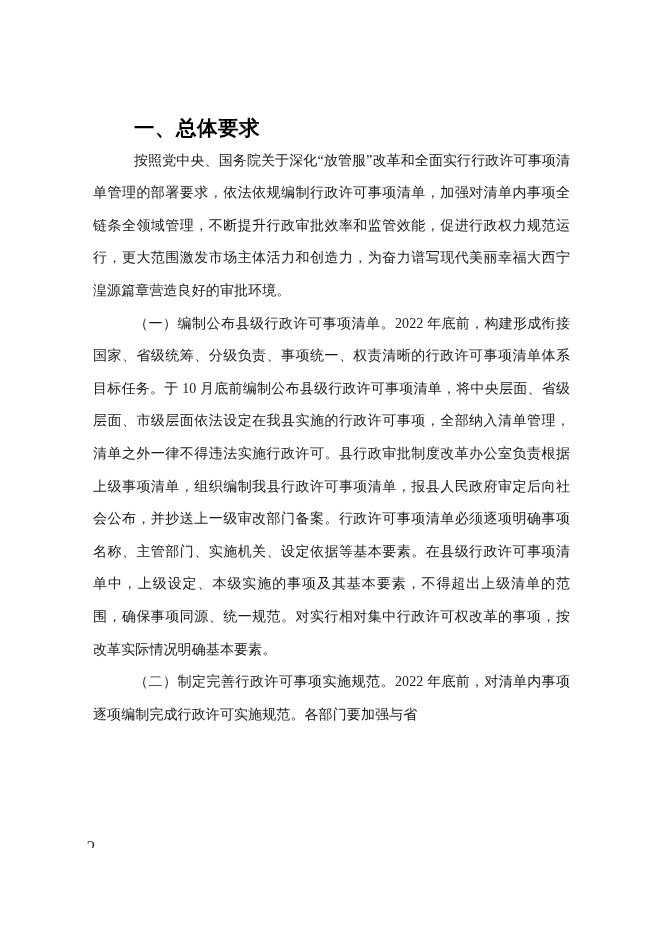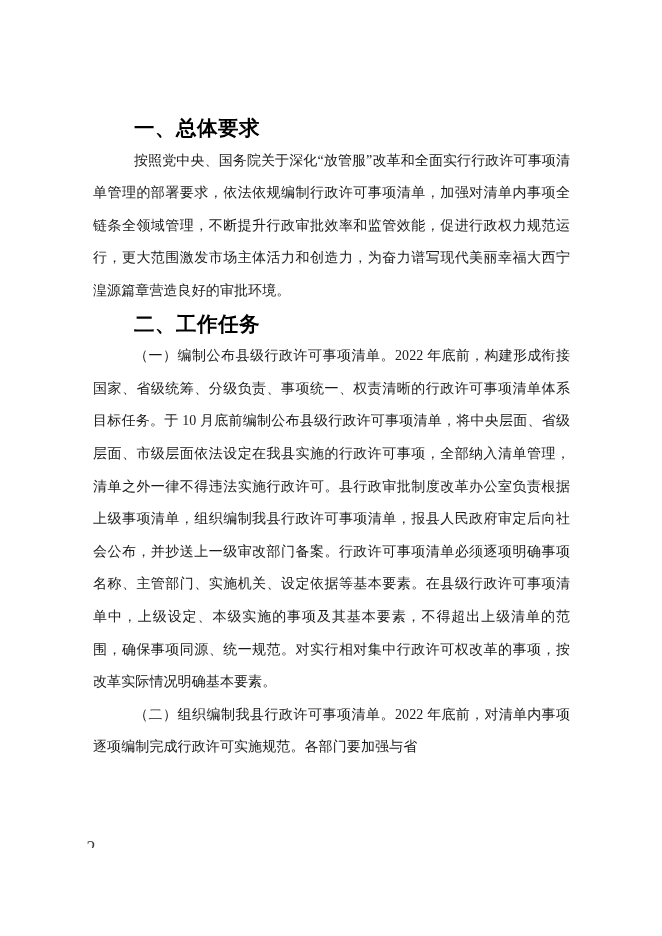--- a/index.html
+++ b/index.html
@@ -81,25 +81,24 @@
 <body>
 
 <div class="page">
 
   <div class="body-area">
 
     <h2 class="section-heading">一、总体要求</h2>
 
     <p class="para indent2">按照党中央、国务院关于深化“放管服”改革和全面实行行政许可事项清单管理的部署要求，依法依规编制行政许可事项清单，加强对清单内事项全链条全领域管理，不断提升行政审批效率和监管效能，促进行政权力规范运行，更大范围激发市场主体活力和创造力，为奋力谱写现代美丽幸福大西宁湟源篇章营造良好的审批环境。</p>
 
-    <h2 class="section-heading">二、工作任务</h2>
 
     <p class="para indent2"><span class="lead">（一）编制公布县级行政许可事项清单。</span><span>2022 年底前，构建形成衔接国家、省级统筹、分级负责、事项统一、权责清晰的行政许可事项清单体系目标任务。于 10 月底前编制公布县级行政许可事项清单，将中央层面、省级层面、市级层面依法设定在我县实施的行政许可事项，全部纳入清单管理，清单之外一律不得违法实施行政许可。县行政审批制度改革办公室负责根据上级事项清单，组织编制我县行政许可事项清单，报县人民政府审定后向社会公布，并抄送上一级审改部门备案。行政许可事项清单必须逐项明确事项名称、主管部门、实施机关、设定依据等基本要素。在县级行政许可事项清单中，上级设定、本级实施的事项及其基本要素，不得超出上级清单的范围，确保事项同源、统一规范。对实行相对集中行政许可权改革的事项，按改革实际情况明确基本要素。</span></p>
 
-    <p class="para indent2"><span class="lead">（二）组织编制我县行政许可事项清单。</span><span>2022 年底前，对清单内事项逐项编制完成行政许可实施规范。各部门要加强与省</span></p>
+    <p class="para indent2"><span class="lead">（二）制定完善行政许可事项实施规范。</span><span>2022 年底前，对清单内事项逐项编制完成行政许可实施规范。各部门要加强与省</span></p>
 
   </div>
 
   <div class="footer">
     <p class="page-number">— 2 —</p>
   </div>
 
 </div>
 
 </body></html>

